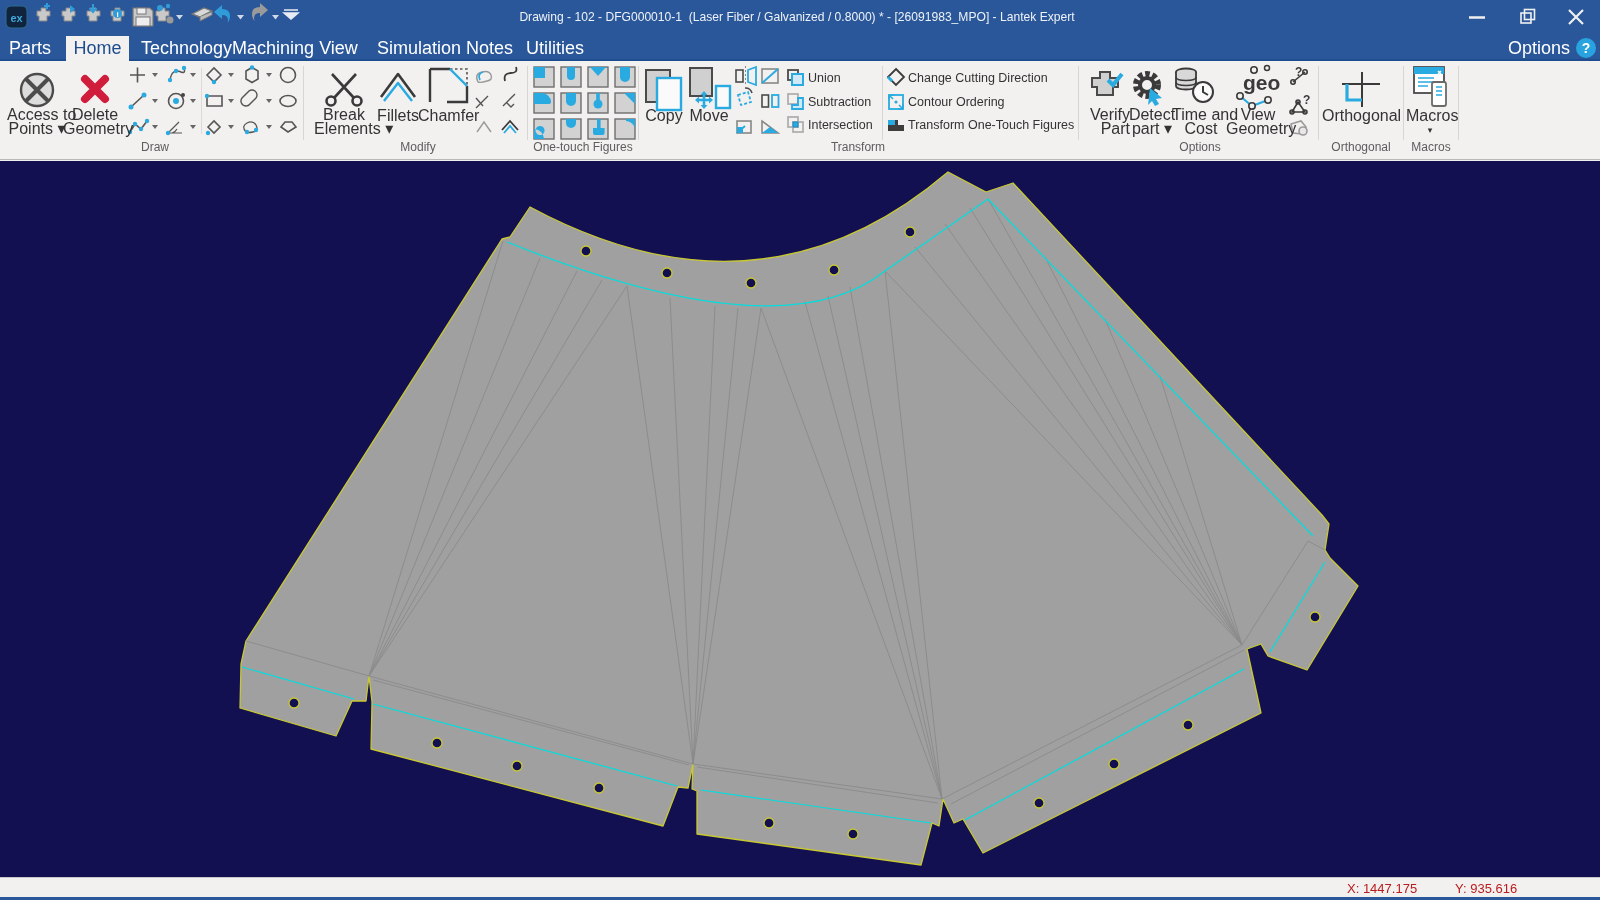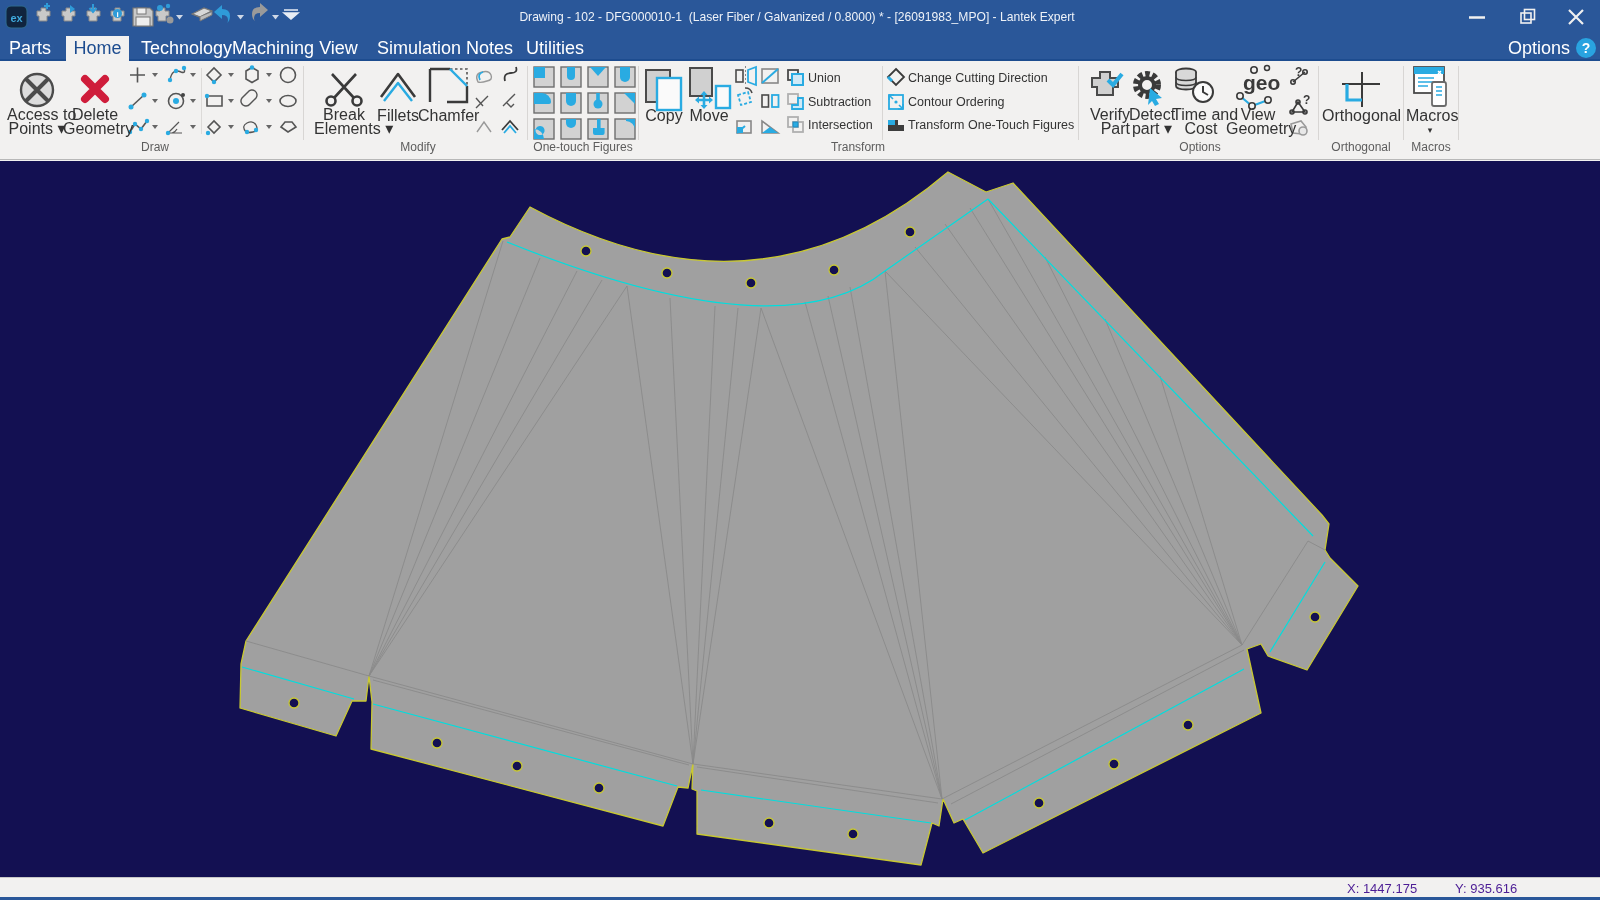--- a/index.html
+++ b/index.html
@@ -9,21 +9,21 @@
 #title { position:absolute; left:400px; top:10px; width:794px; text-align:center; color:#eef2f8; font-size:12.1px; white-space:nowrap; }
 #tabs { position:absolute; left:0; top:36px; width:1600px; height:25px; background:#2a5799; border-bottom:2px solid #1d4c8f; }
 .tab { position:absolute; top:0; height:25px; line-height:24px; color:#ffffff; font-size:18px; text-align:center; }
 .tab.active { background:#f2f1f0; color:#1d4c8f; height:27px; }
 #ribbon { position:absolute; left:0; top:63px; width:1600px; height:97px; background:#f2f1f0; border-bottom:1px solid #b8b8b8; }
 .glabel { position:absolute; top:77px; font-size:12px; color:#5d5d5d; text-align:center; white-space:nowrap; }
 .gsep { position:absolute; top:3px; height:74px; width:1px; background:#d8d6d4; }
 .bl { position:absolute; font-size:16px; color:#333; text-align:center; line-height:14px; white-space:nowrap; }
 .rt { position:absolute; font-size:12.5px; color:#333; white-space:nowrap; }
 #canvas { position:absolute; left:0; top:161px; width:1600px; height:716px; background:#131052; }
-#statusbar { position:absolute; left:0; top:877px; width:1600px; height:20px; background:#f2f1f0; border-top:1px solid #c8c8c8; font-size:13px; color:#4c1d95;padding-left:21px; }
+#statusbar { position:absolute; left:0; top:877px; width:1600px; height:20px; background:#f2f1f0; border-top:1px solid #c8c8c8; font-size:13px; color:#b91c1c;padding-left:21px; }
 #bluestrip { position:absolute; left:0; top:897px; width:1600px; height:3px; background:#2a5799; }
 .sx { position:absolute; top:3px; }
 </style>
 </head>
 <body>
 <div id="titlebar">
   <div id="title">Drawing - 102 - DFG000010-1&nbsp; (Laser Fiber / Galvanized / 0.8000) * - [26091983_MPO] - Lantek Expert</div>
   <svg style="position:absolute;left:0;top:0;" width="1600" height="61" viewBox="0 0 1600 61">
     <rect x="6" y="6" width="21" height="22" rx="5" fill="#10243e" stroke="#2f6b8f" stroke-width="1"></rect>
     <text x="16.5" y="21.5" text-anchor="middle" font-size="11" font-weight="bold" fill="#3fa9dc">ex</text>

